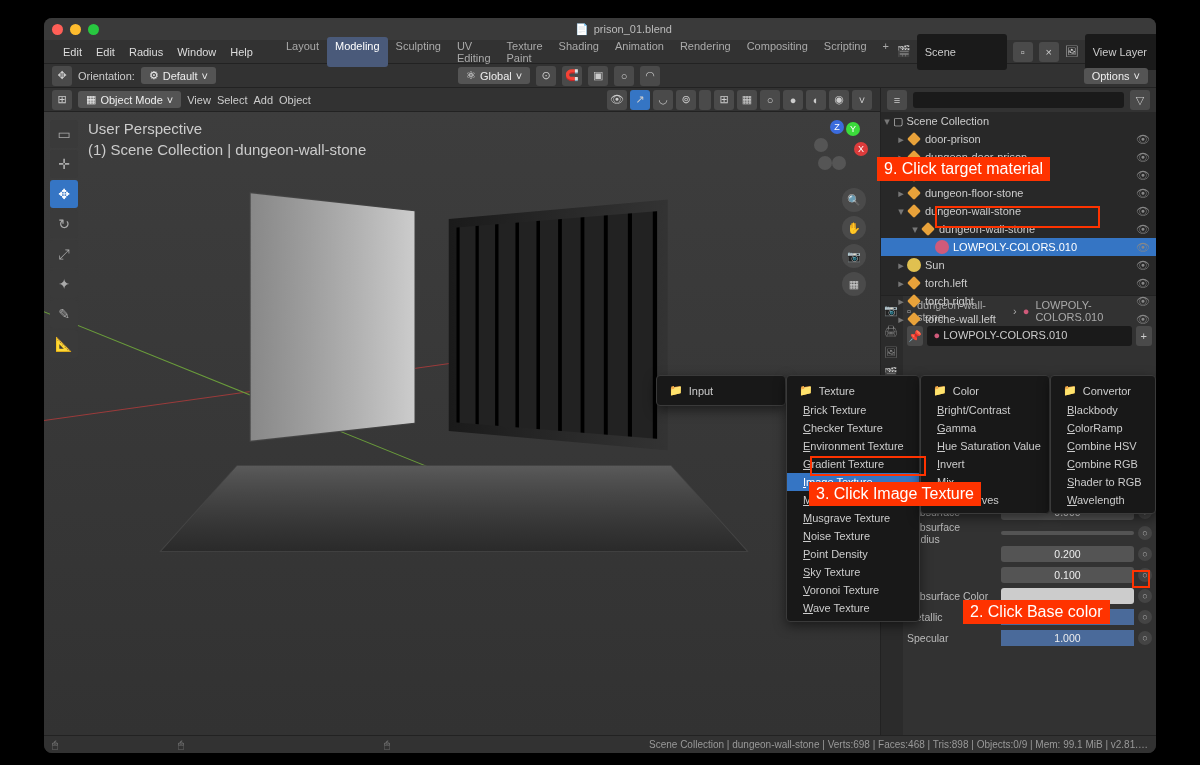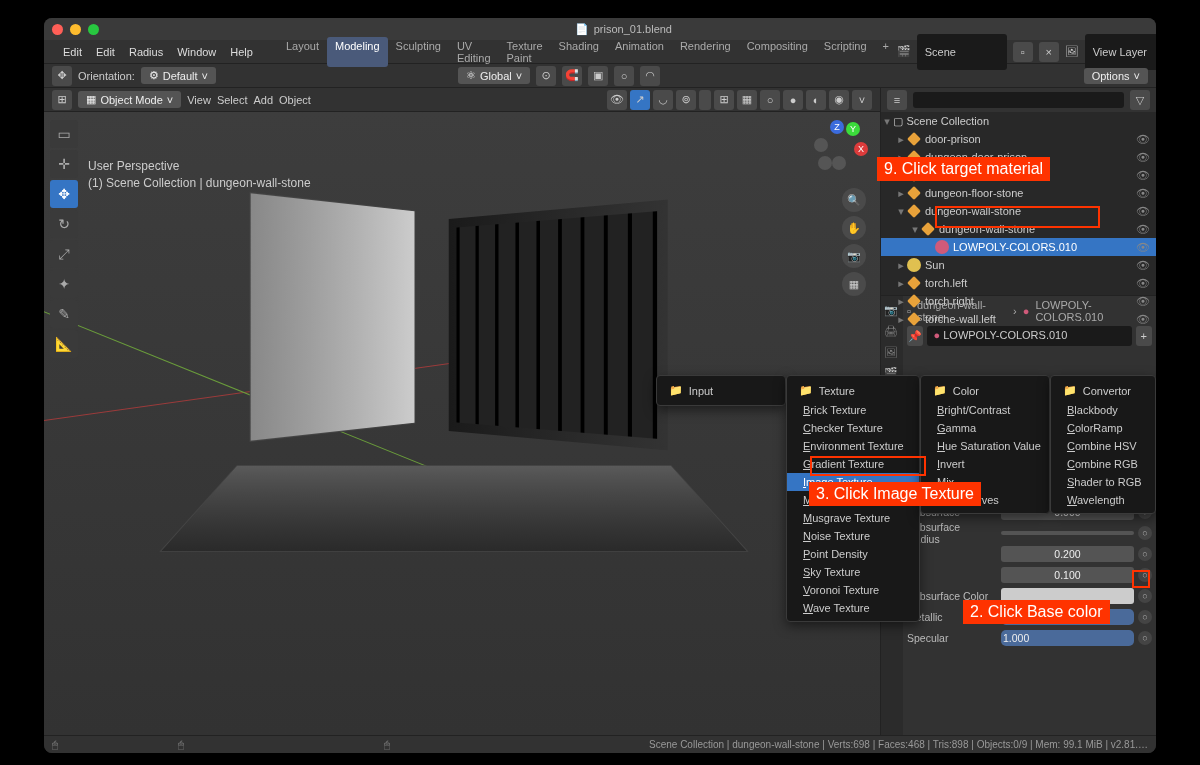--- a/index.html
+++ b/index.html
@@ -31,21 +31,21 @@
   
   
   .main { display: flex; height: calc(100% - 22px - 24px - 24px - 18px); }
   .viewport-area { flex: 1; position: relative; background: #393939; }
   .vp-header { height: 24px; background: #323232; display: flex; align-items: center; padding: 0 8px; gap: 6px; border-bottom: 1px solid #222;}
   .vp-header .right { margin-left:auto; display:flex; gap:3px; align-items:center;}
   .tool-col { position: absolute; left: 6px; top: 32px; display: flex; flex-direction: column; gap: 2px; }
   .tool { width: 28px; height: 28px; background: #3a3a3a; border-radius: 3px; display:flex; align-items:center; justify-content:center; color:#aaa; font-size:14px;}
   .tool.active { background: #3575c4; color:#fff; }
   .vp-canvas { position:absolute; left:0; top:24px; right:0; bottom:0; background: linear-gradient(#3d3d3d,#323232); }
-  .vp-info { position:absolute; left:44px; top:30px; color:#ccc; font-size:12px; line-height:1.4;margin-top:40px;}
+  .vp-info { position:absolute; left:44px; top:30px; color:#ccc; font-size:15px; line-height:1.4;}
   .gizmo { position:absolute; right:12px; top:36px; width:56px; height:56px; }
   .gizmo .ball { position:absolute; width:14px; height:14px; border-radius:50%; font-size:9px; display:flex; align-items:center; justify-content:center; color:#fff;}
   .side-icons { position:absolute; right:14px; top:100px; display:flex; flex-direction:column; gap:4px;}
   .side-icons .si { width:24px; height:24px; background:#4a4a4a; border-radius:50%; display:flex; align-items:center; justify-content:center; color:#ccc;}
   
   .right-panel { width: 276px; background: #323232; border-left: 1px solid #222; display:flex; flex-direction:column; }
   .outliner { height: 208px; background:#282828; border-bottom:1px solid #222;}
   .outliner .hdr { height:24px; display:flex; align-items:center; padding:0 6px; background:#323232;}
   .outliner .row { height:18px; display:flex; align-items:center; padding: 0 6px 0 0; color:#ccc; position:relative;}
   .outliner .row.sel { background:#3575c4; color:#fff;}
@@ -59,21 +59,21 @@
   .props { flex:1; background:#323232; display:flex; }
   .props-tabs { width:22px; background:#2b2b2b; display:flex; flex-direction:column; padding-top:4px; gap:1px;}
   .ptab { width:20px; height:20px; border-radius:3px; display:flex; align-items:center; justify-content:center; font-size:11px; color:#888;}
   .ptab.active { background:#424242; color:#d05a7a;}
   .props-body { flex:1; padding:4px; overflow:hidden;}
   .props-body .hdr { height:22px; display:flex; align-items:center; gap:6px; font-size:11px; color:#aaa;}
   .matslot { background:#1a1a1a; padding:3px 6px; border-radius:3px; width:100%;}
   .proprow { display:flex; align-items:center; height:20px; margin:1px 0; gap:4px; font-size:10.5px;}
   .proprow .lbl { width:90px; text-align:left; color:#bbb; padding-right:4px;}
   .proprow .val { flex:1; background:#545454; border-radius:3px; text-align:center; padding:2px; color:#eee;}
-  .proprow .valblue { flex:1; background:#4a6a9a; border-radius:5px; text-align:left; padding:2px; color:#eee;}
+  .proprow .valblue { flex:1; background:#4a6a9a; border-radius:0; text-align:center; padding:2px; color:#eee;}
   .proprow .swatch { flex:1; height:16px; background:#ccc; border-radius:3px;}
   .dot { width:14px; height:14px; border-radius:50%; background:#444; color:#aaa; font-size:9px; display:flex; align-items:center; justify-content:center;}
   
   
   .status { position:absolute; bottom:0; left:0; right:0; height:18px; background:#323232; border-top:1px solid #222; display:flex; align-items:center; padding:0 8px; font-size:10px; color:#999;}
   .status .r { margin-left:auto;}
   
   
   .ctx { position:absolute; background:#181818; border:1px solid #3a3a3a; border-radius:4px; padding:4px 0; color:#ccc; font-size:11px; box-shadow:0 4px 12px rgba(0,0,0,0.5);}
   .ctx .h { padding:4px 12px; color:#ccc; display:flex; align-items:center; gap:6px;}

